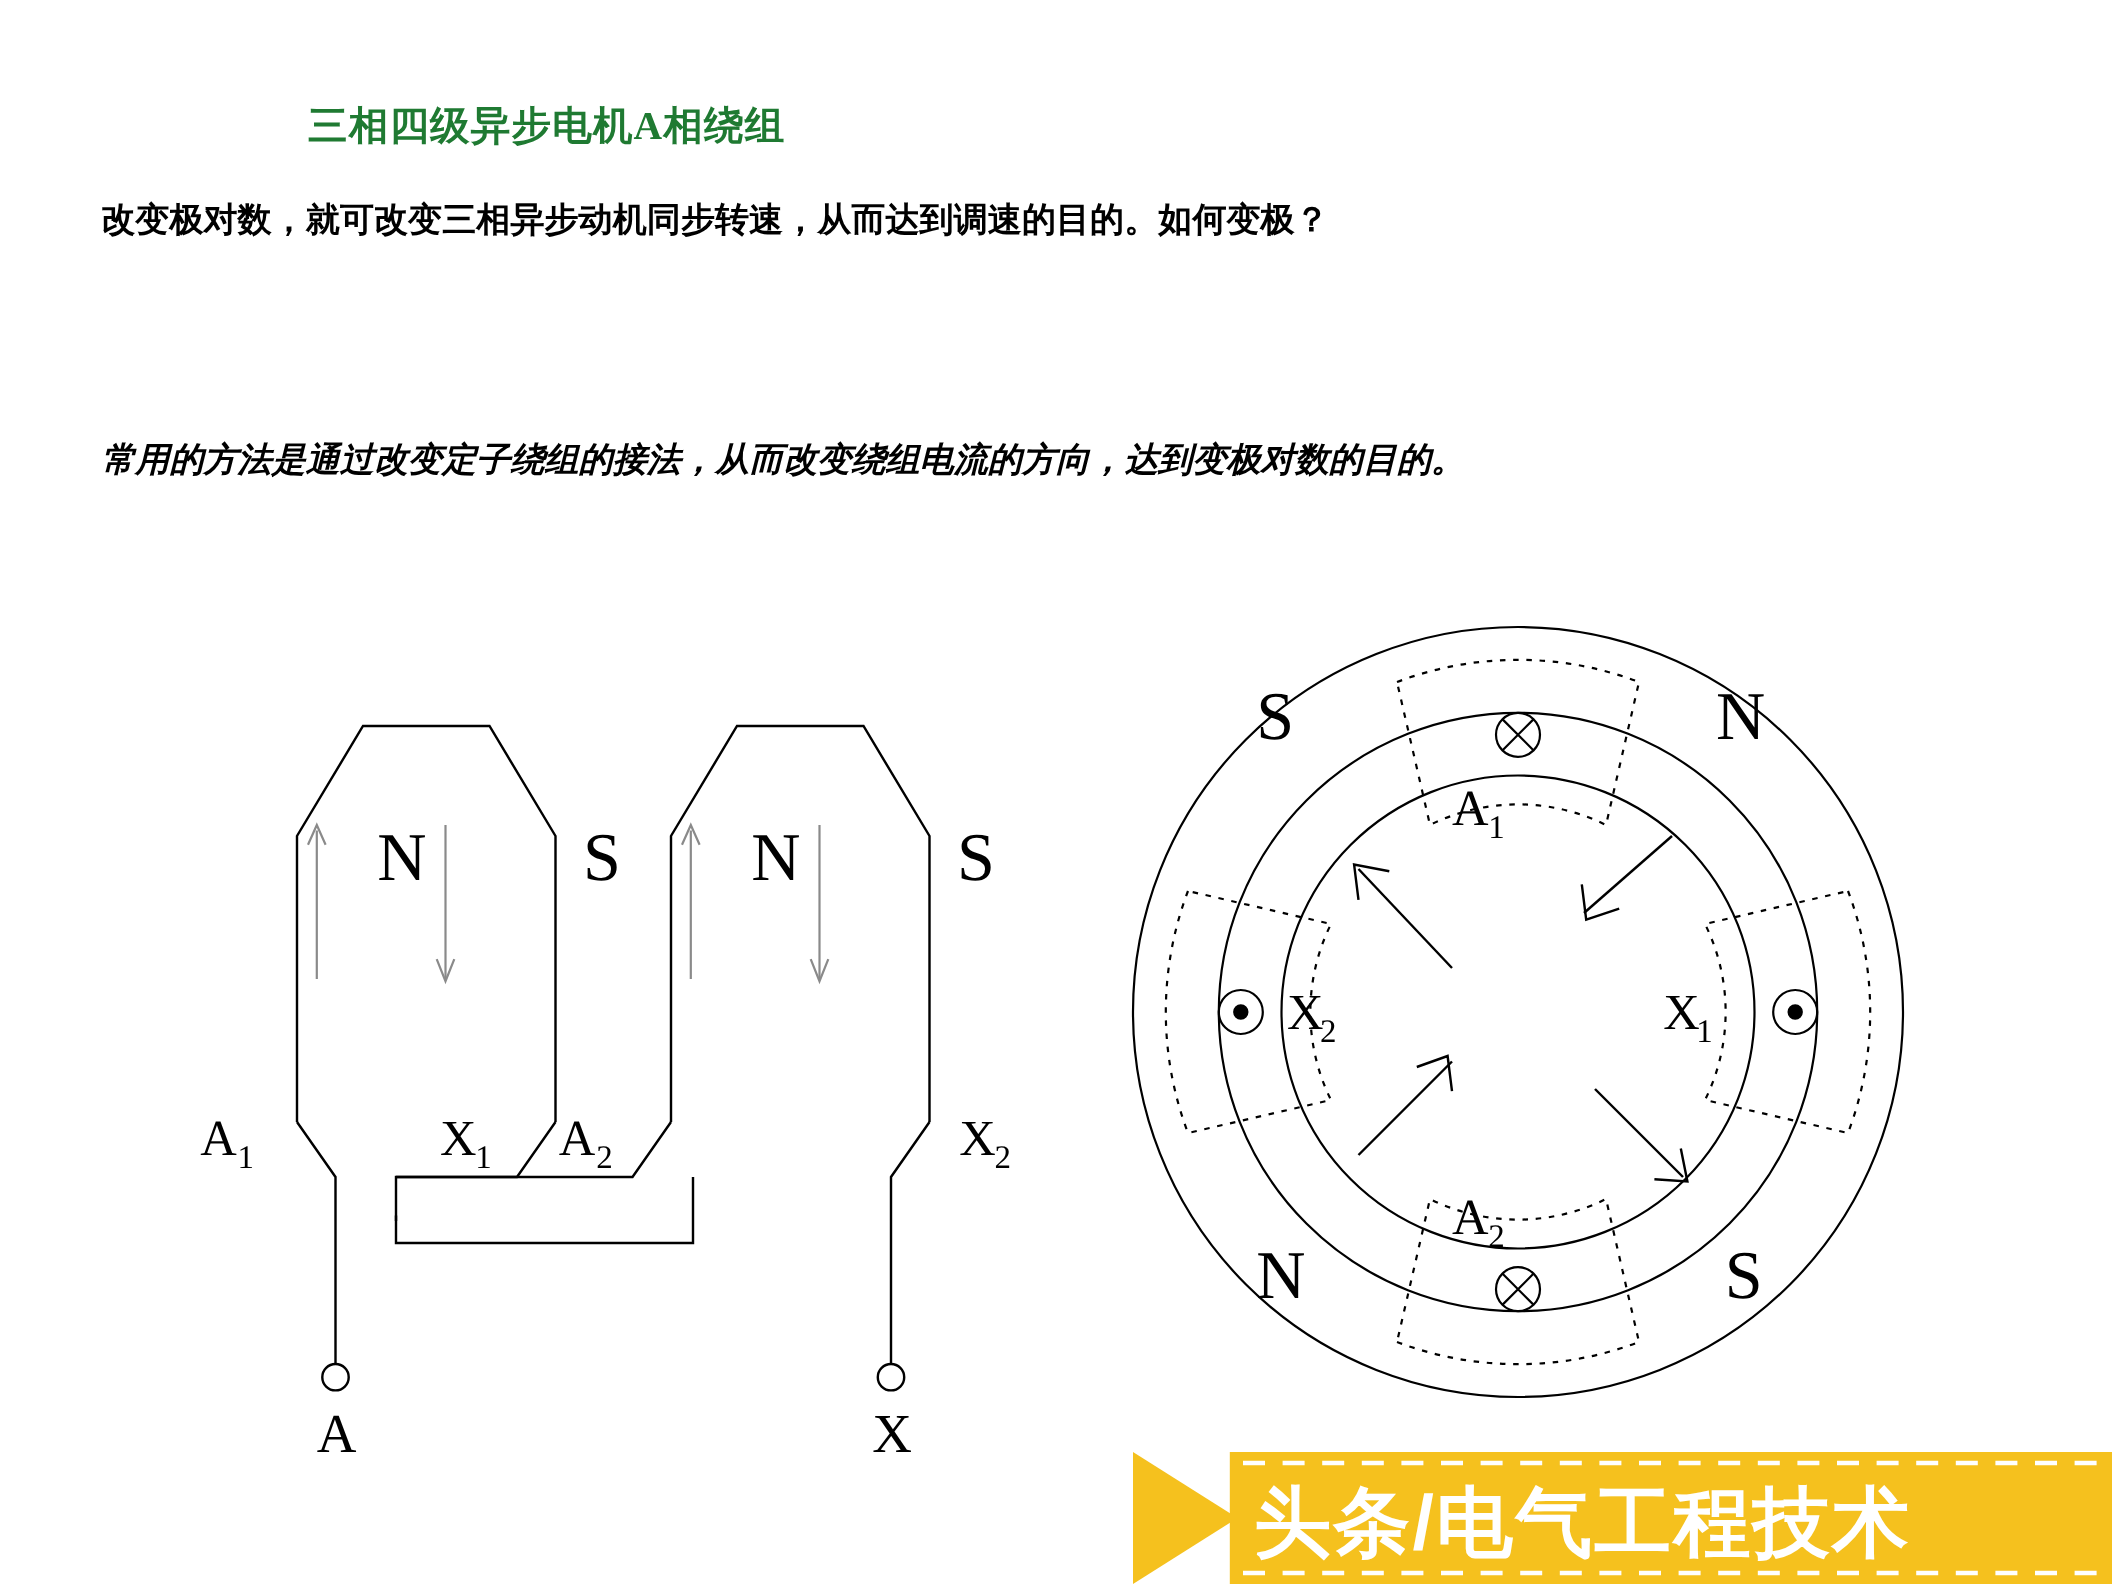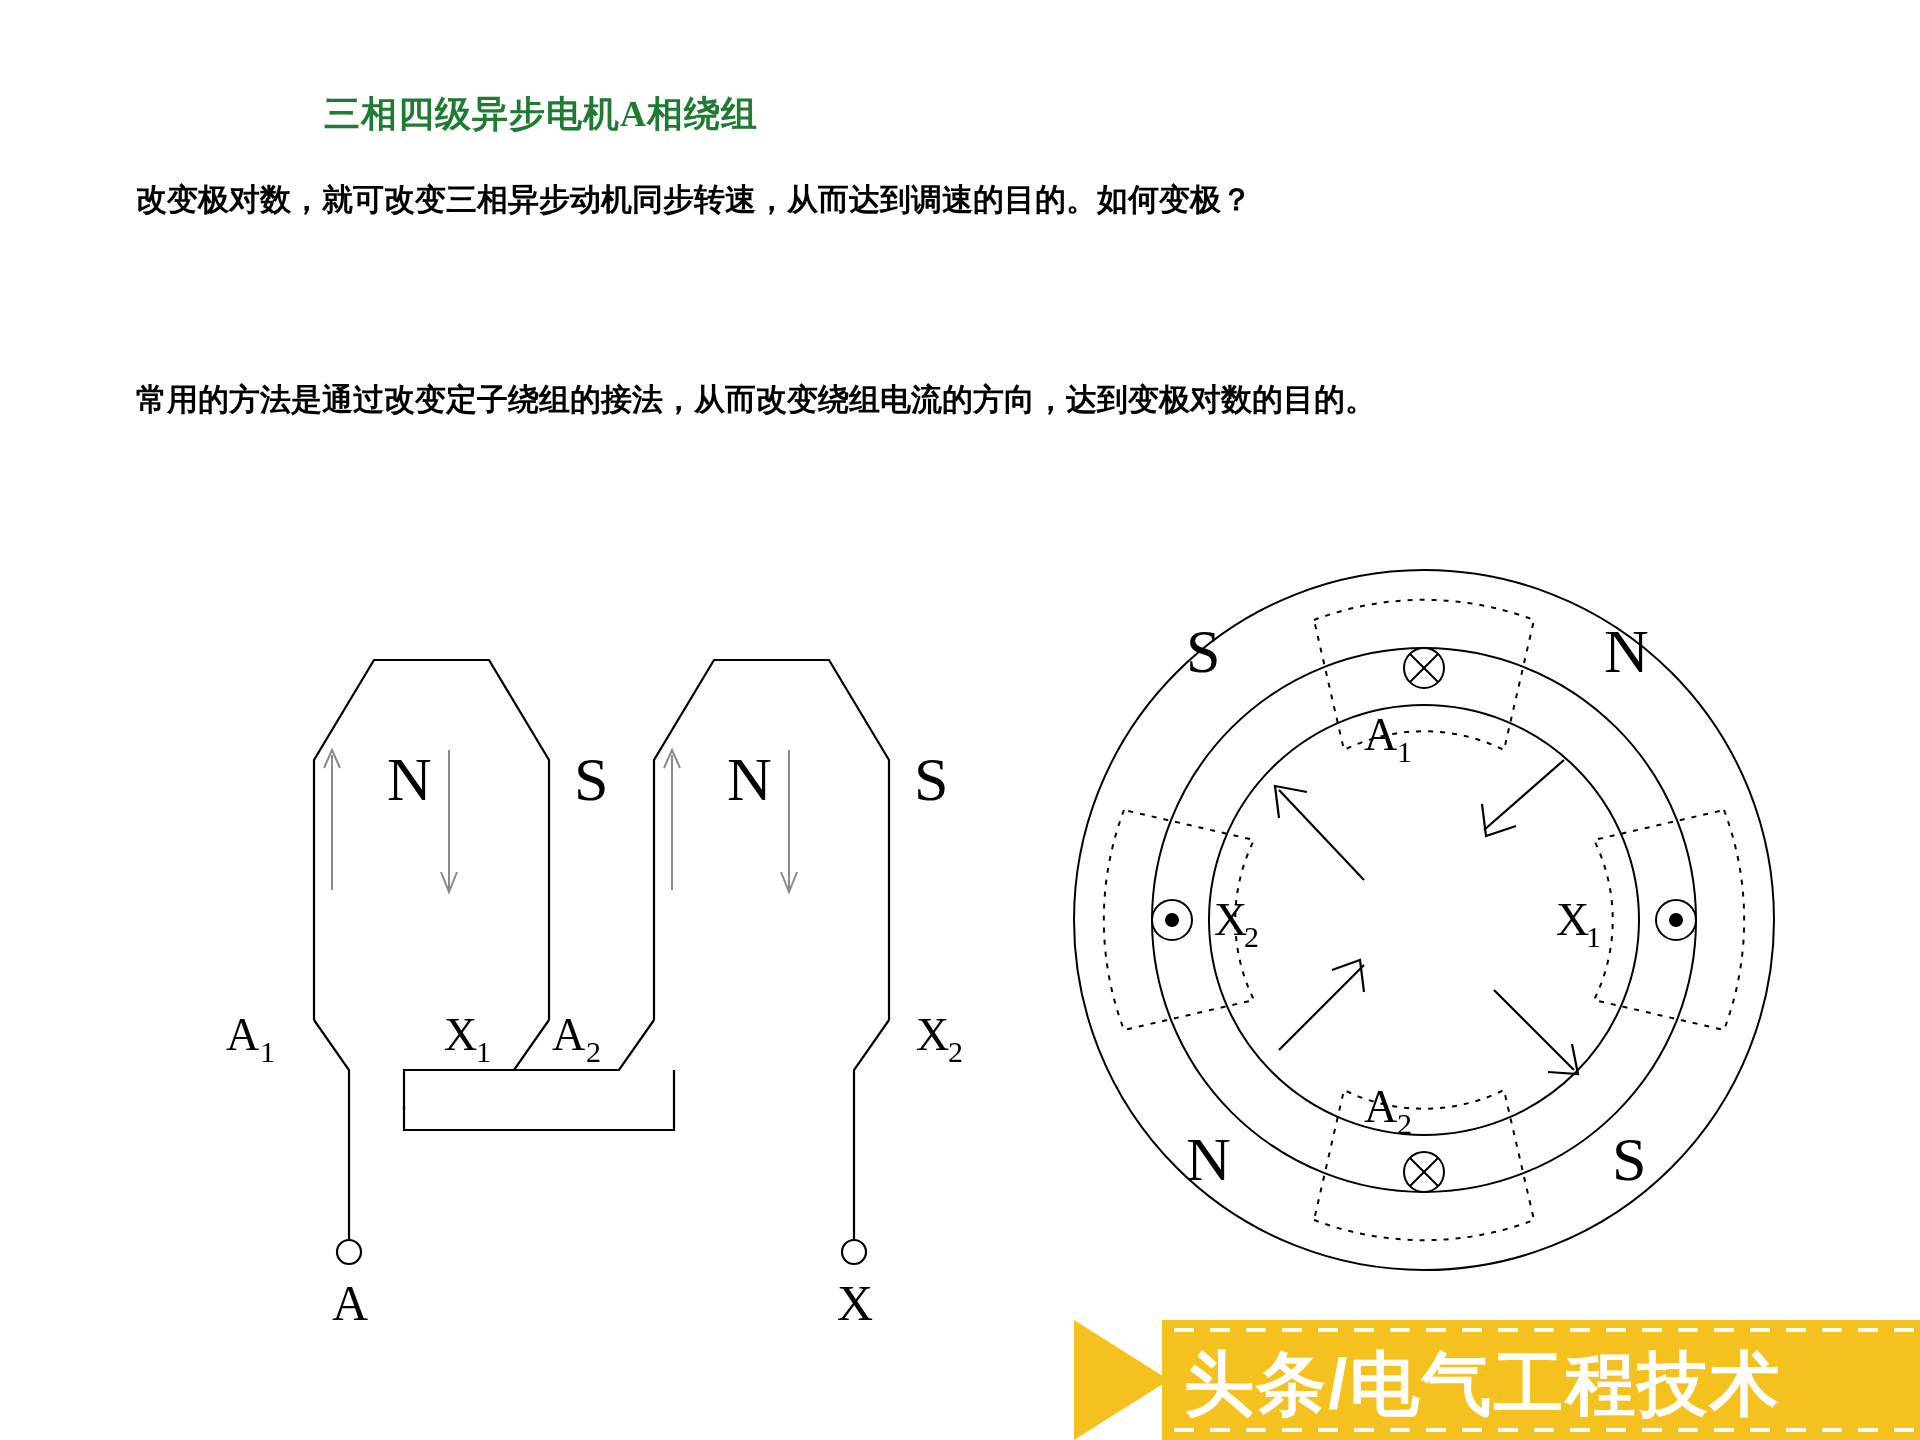--- a/index.html
+++ b/index.html
@@ -12,21 +12,20 @@
     height: 1440px;
     overflow: hidden;
     font-family: "Liberation Serif", "DejaVu Serif", serif;
     position: relative;
   }
   .page {
     position: relative;
     width: 1716px;
     height: 1440px;
     background: #ffffff;
-    margin-left: 44px;
   }
 
   
   .slide-title {
     position: absolute;
     left: 280px;
     top: 90px;
     font-size: 36px;
     font-weight: bold;
     color: #1f7a32;
@@ -38,21 +37,21 @@
     left: 92px;
     font-size: 31px;
     font-weight: bold;
     color: #000000;
     line-height: 1.42;
     width: 1760px;
     text-align: justify;
     letter-spacing: 0px;
   }
   #para1 { top: 178px; }
-  #para2 { top: 378px; }
+  #para2 { top: 396px; font-style: italic; }
 
   
   .diagram-left {
     position: absolute;
     left: 160px;
     top: 600px;
     width: 860px;
     height: 800px;
   }
   .diagram-right {

